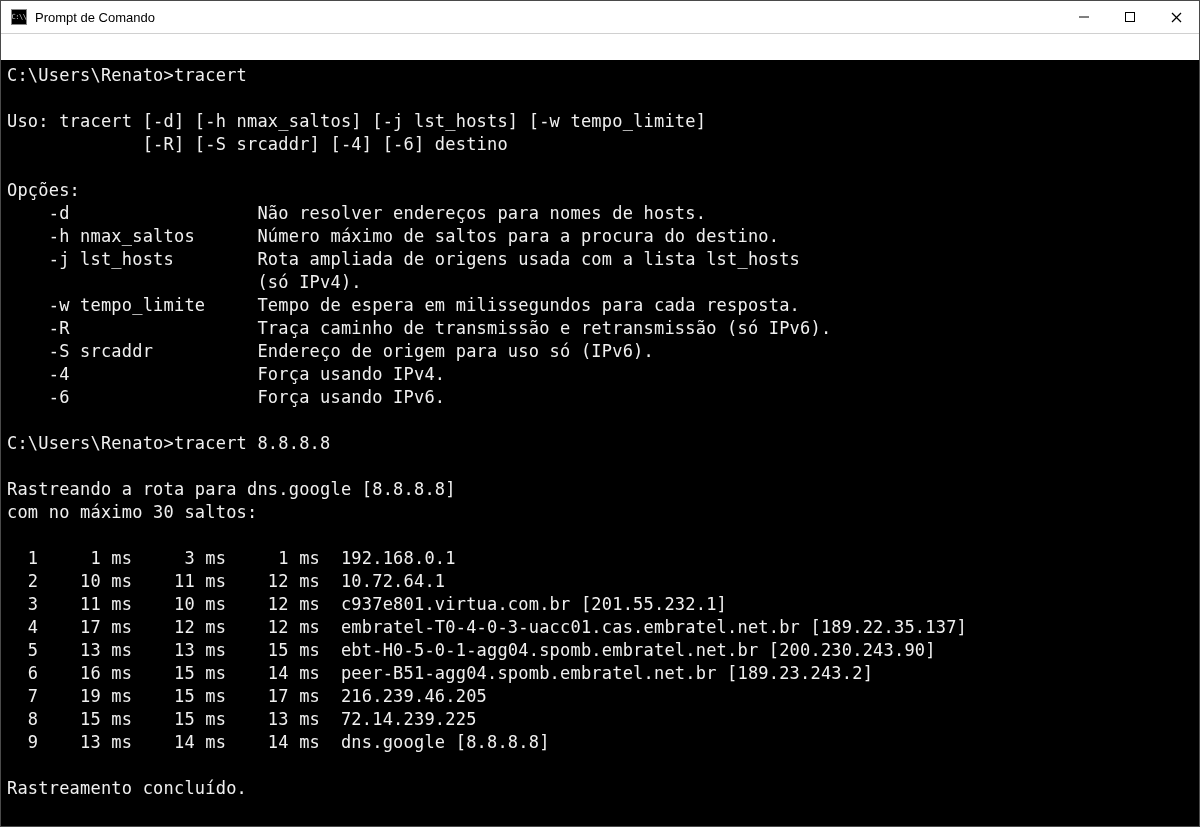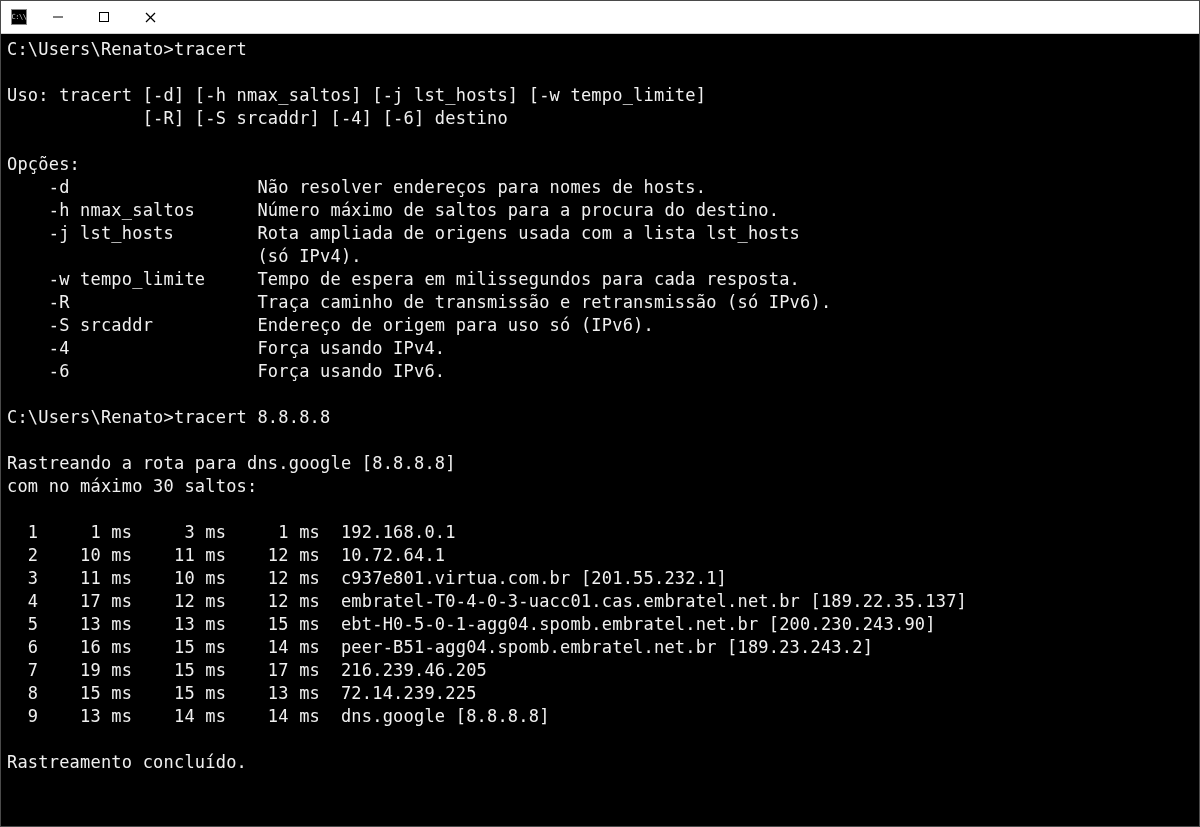--- a/index.html
+++ b/index.html
@@ -67,31 +67,33 @@
     flex: 1 1 auto;
     background: #000;
     color: #f0f0f0;
     font-family: Consolas, "Lucida Console", monospace;
     font-size: 17px;
     line-height: 23px;
     padding: 4px 6px 6px 6px;
     white-space: pre;
     overflow: hidden;
     letter-spacing: 0.2px;
+    margin-top: 26px;
   }
 </style>
 </head>
 <body>
 
 <div class="window">
 
   <div class="titlebar">
     <div class="appicon">
         <span>C:\\</span>
       </div>
+    <div class="title">Prompt de Comando</div>
     <div class="winbtns">
       <div class="winbtn">
         <svg width="10" height="10" viewBox="0 0 10 10">
             <line x1="0" y1="5" x2="10" y2="5" stroke="#000" stroke-width="1"></line>
           </svg>
       </div>
       <div class="winbtn">
         <svg width="10" height="10" viewBox="0 0 10 10">
             <rect x="0.5" y="0.5" width="9" height="9" fill="none" stroke="#000" stroke-width="1"></rect>
           </svg>

